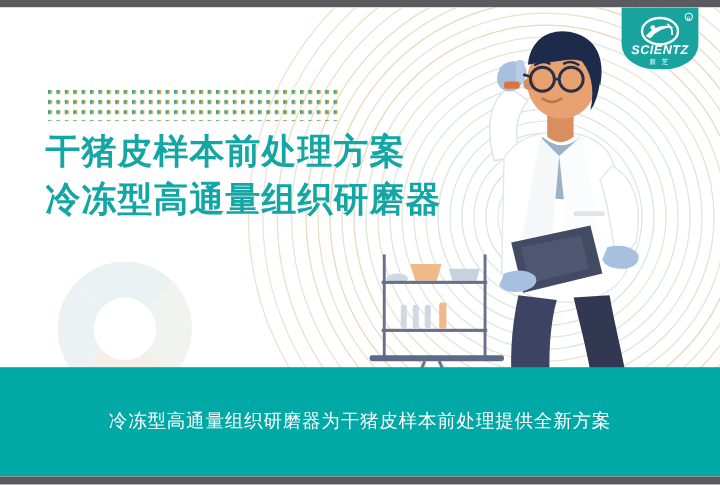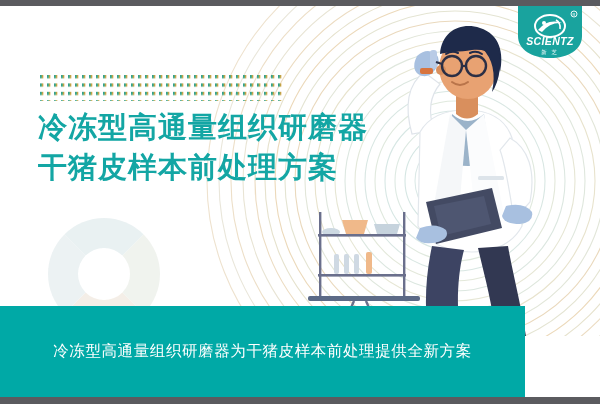--- a/index.html
+++ b/index.html
@@ -111,21 +111,21 @@
     position:absolute;
     right:12px; top:0px;
     width:76px; height:52px;
     z-index:40;
   }
 
   
   .banner {
     position:absolute;
     left:0; bottom:0;
-    width:525px; height:91px;
+    width:600px; height:91px;
     background:#00a9a6;
     z-index:50;
     display:flex;
     align-items:center;
     justify-content:center;
     font-family:Liberation Mono, monospace;
   }
   .banner-text {
     color:#ffffff;
     font-size:15.5px;
@@ -258,22 +258,22 @@
       <path d="M134 200 l50 -10 l7 28 l-50 12 Z" fill="#4e5671"></path>
 
       <path d="M120 222 q16 -6 26 2 q4 8 -8 12 q-16 4 -22 -4 Z" fill="#a8c0e0"></path>
       <path d="M206 200 q18 -4 26 6 q2 10 -12 12 q-16 0 -18 -8 Z" fill="#a8c0e0"></path>
 
       <path d="M132 240 C126 268, 124 296, 128 330 L160 330 C156 296, 158 266, 164 244 Z" fill="#3d4463"></path>
       <path d="M178 242 C184 268, 192 296, 196 330 L226 330 C220 294, 212 264, 208 240 Z" fill="#323852"></path>
     </svg>
 
     <div class="headline">
+      <div class="hl-line">干猪皮样本前处理方案</div>
       <div class="hl-line">冷冻型高通量组织研磨器</div>
-      <div class="hl-line">干猪皮样本前处理方案</div>
     </div>
 
     <svg class="logo" viewBox="0 0 76 52">
       <path d="M6 0 H70 V30 C70 44, 56 52, 38 52 C20 52, 6 44, 6 30 Z" fill="#19a39e"></path>
 
       <ellipse cx="38" cy="20" rx="15" ry="11" fill="none" stroke="#ffffff" stroke-width="2"></ellipse>
       <path d="M26 24 q10 -12 24 -7 q-12 -1 -20 9 Z" fill="#ffffff"></path>
       <circle cx="32" cy="17" r="2" fill="#ffffff"></circle>
       <path d="M44 14 q5 3 4 9" stroke="#ffffff" stroke-width="1.6" fill="none"></path>
 

